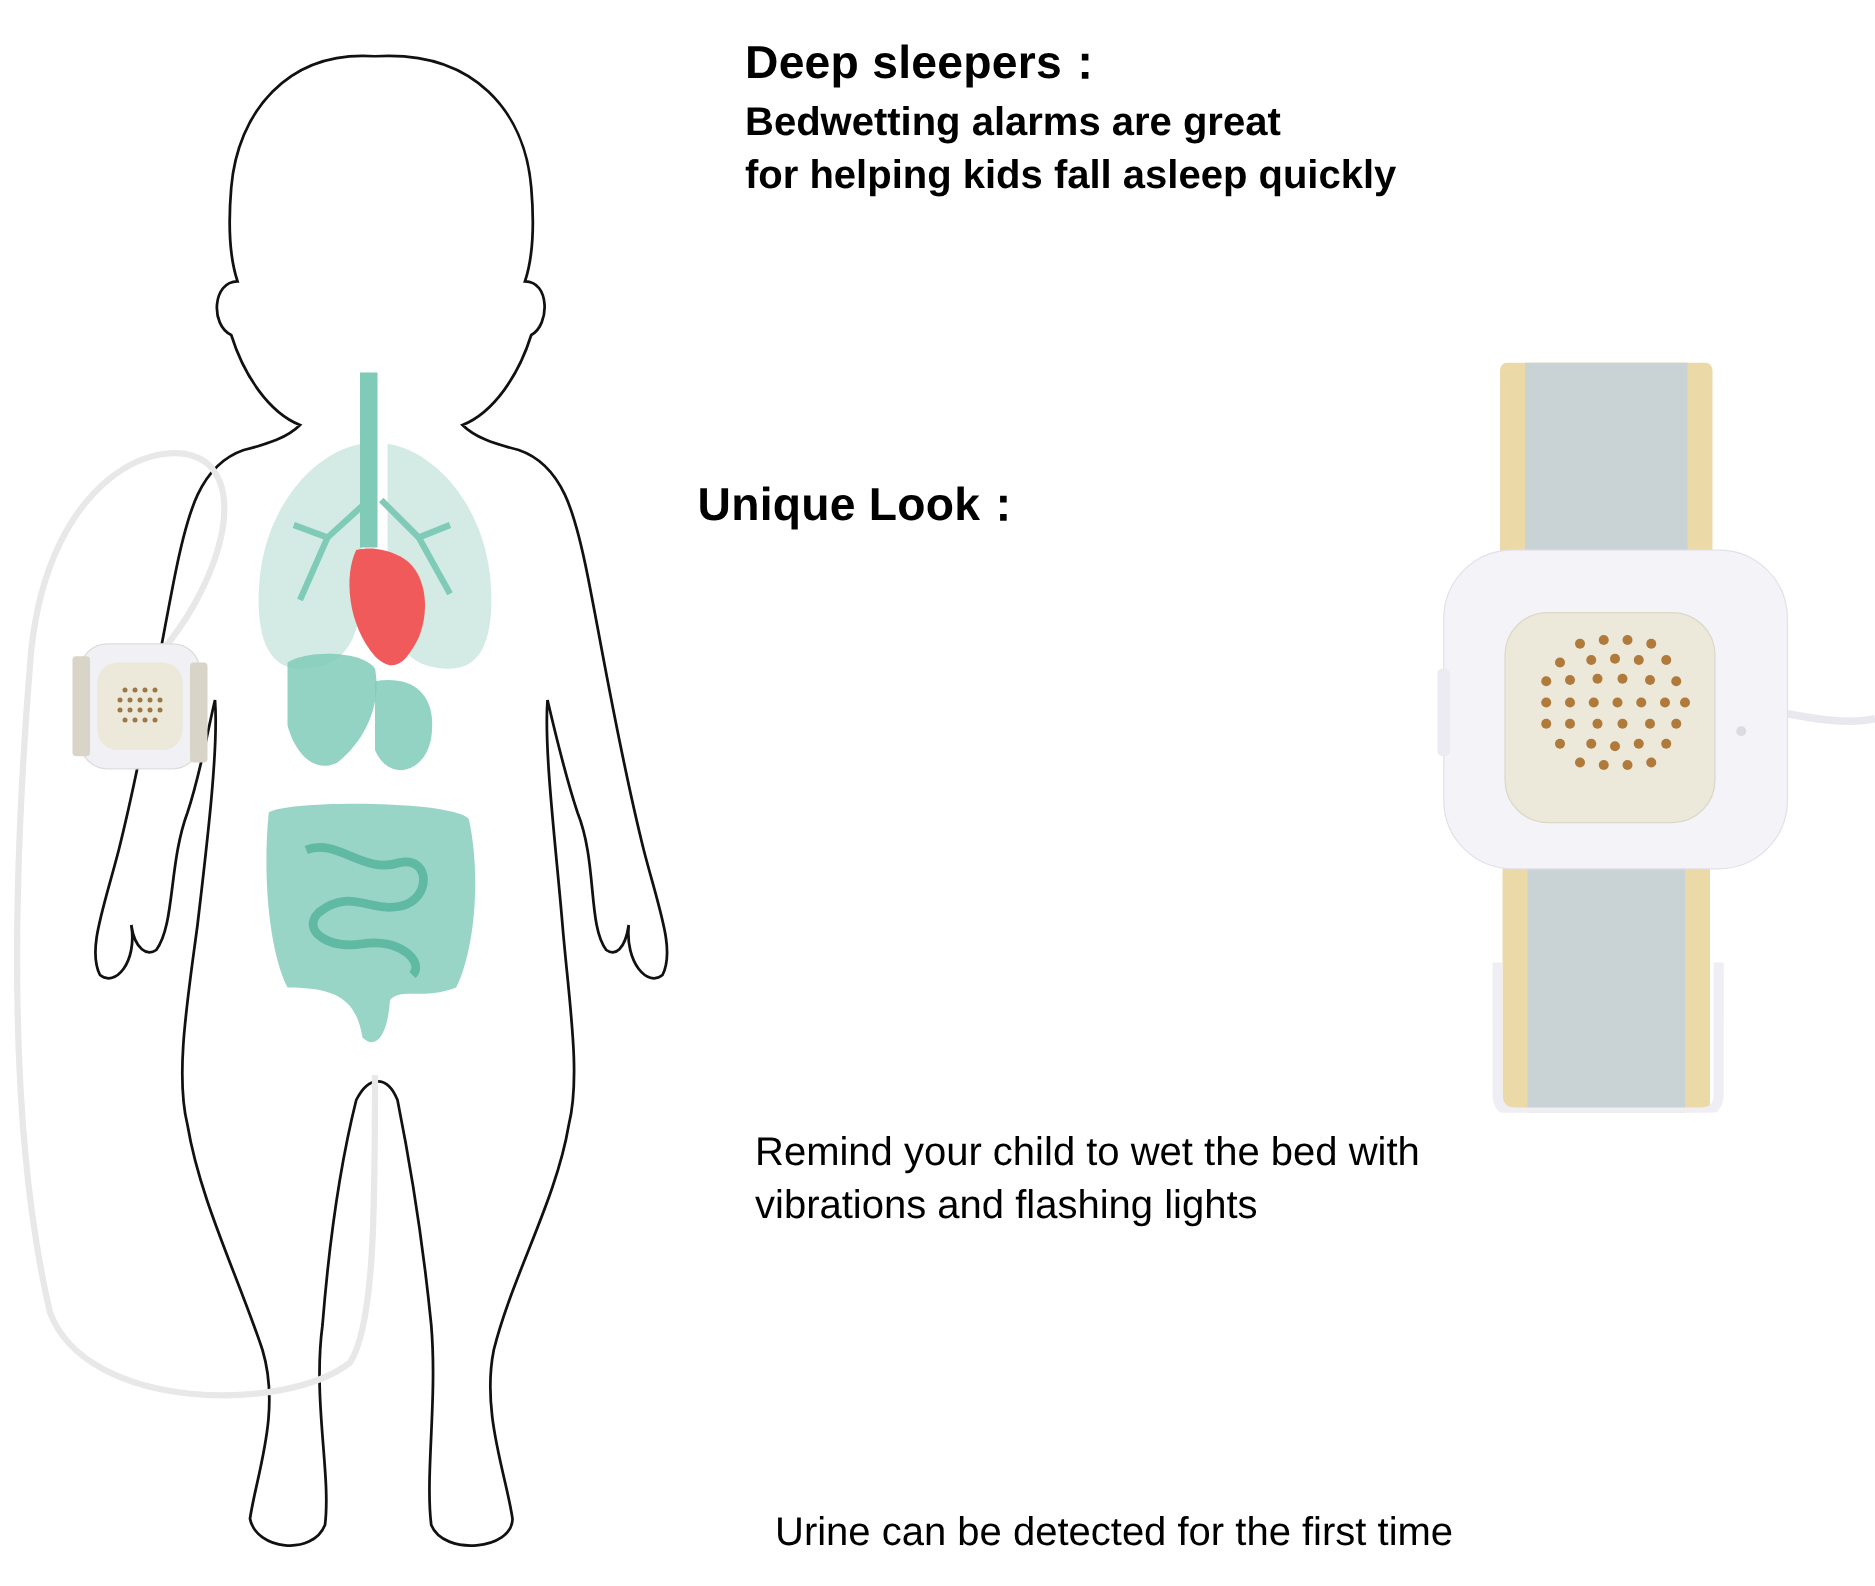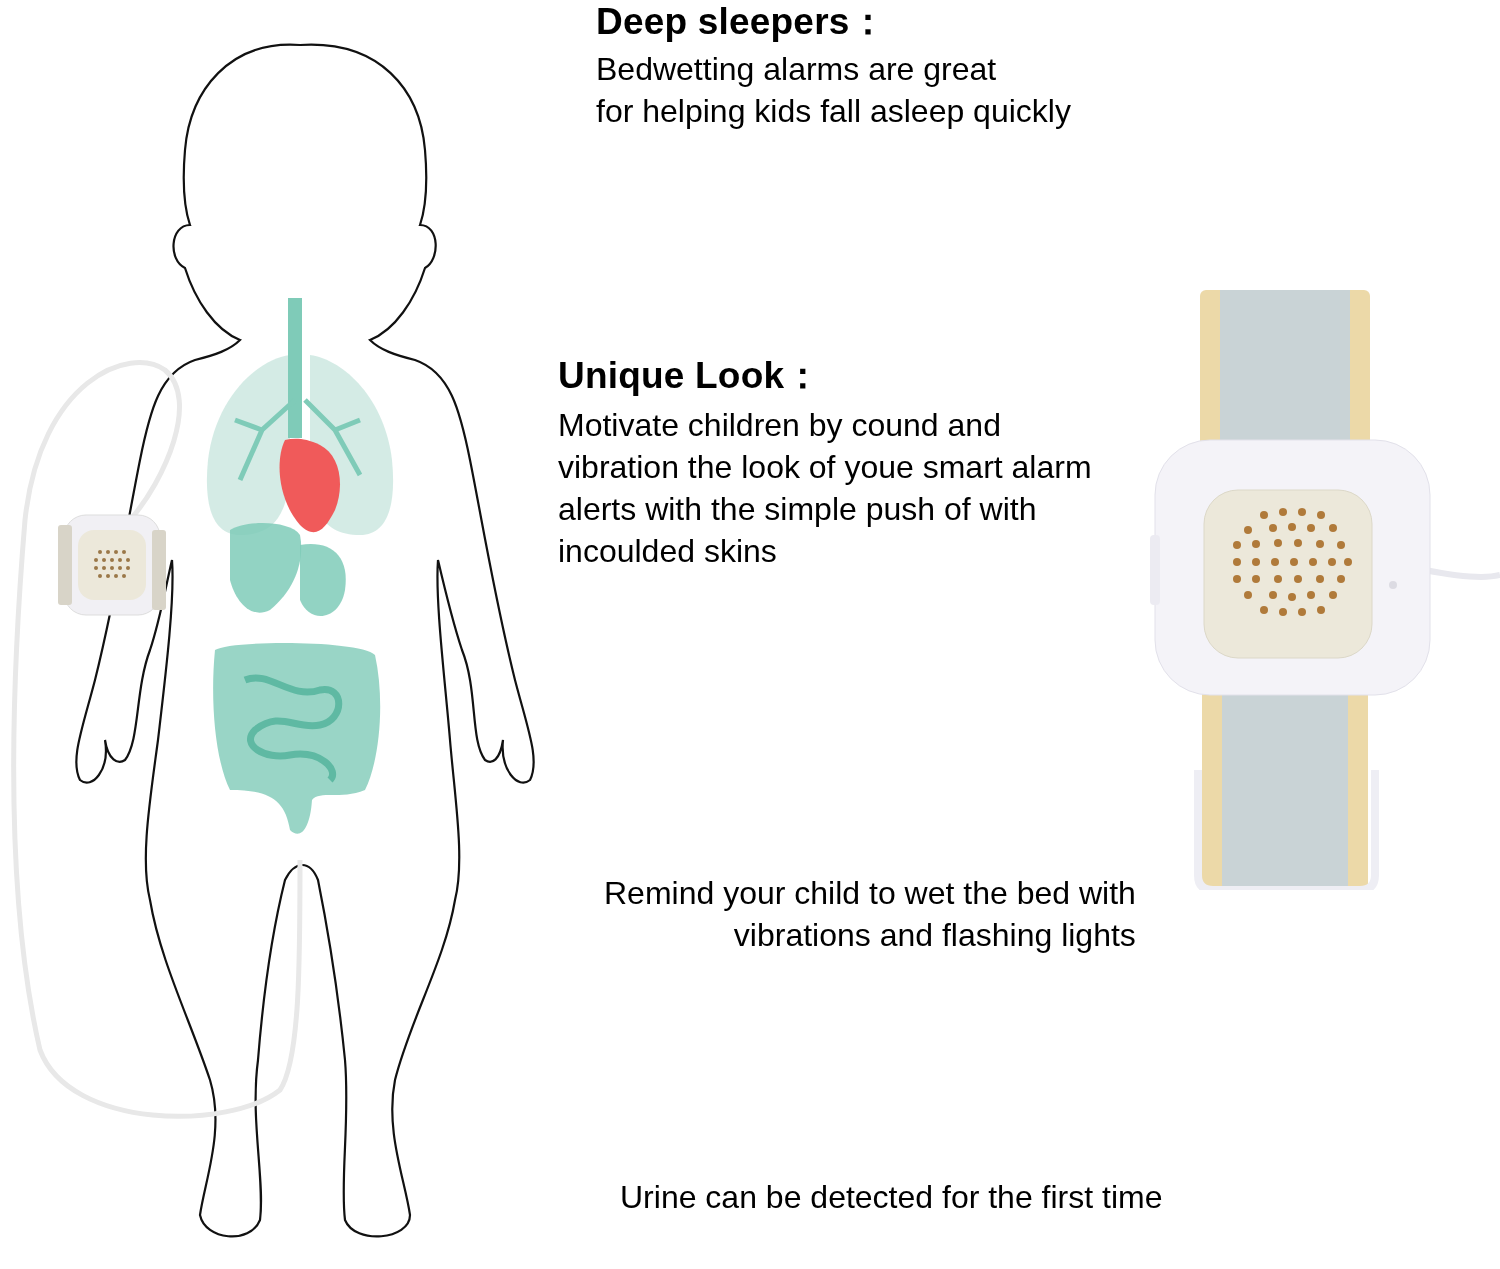--- a/index.html
+++ b/index.html
@@ -1,26 +1,26 @@
 <!DOCTYPE html>
 <html><head>
 <meta charset="utf-8">
 <style>
   html, body { margin:0; padding:0; background:#ffffff; }
   body { width:1500px; height:1269px; position:relative; overflow:hidden;
          font-family:"Liberation Sans", sans-serif; color:#000; }
-  .feature { position:absolute; }
+  .feature { position:absolute;margin-top:28px; }
   .feature h2 { margin:0; font-weight:bold; font-size:37px; line-height:44px; letter-spacing:0.2px; }
   .feature p { margin:0; font-size:32px; line-height:42px; white-space:pre-line; }
   #f1 { left:596px; top:0px; }
-  #f1 p { margin-top:4px; }
+  #f1 p { margin-top:4px;font-weight:bold; }
   #f2 { left:558px; top:354px; }
   #f2 p { margin-top:6px; }
   #f3 { left:604px; top:866px; }
-  #f3 p { margin-top:6px;text-align:right; }
+  #f3 p { margin-top:6px; }
   #f4 { left:620px; top:1172px; }
   #f4 p { margin-top:4px; }
   .illus { position:absolute; left:0; top:0; }
   .product { position:absolute; left:1140px; top:290px; }
 </style>
 </head>
 <body>
 
 <svg class="illus" width="600" height="1269" viewBox="0 0 600 1269">
 
@@ -140,24 +140,20 @@
   </g>
 </svg>
 
 <div class="feature" id="f1">
   <h2>Deep sleepers：</h2>
   <p>Bedwetting alarms are great
 for helping kids fall asleep quickly</p>
 </div>
 <div class="feature" id="f2">
   <h2>Unique Look：</h2>
-  <p>Motivate children by cound and
-vibration the look of youe smart alarm
-alerts with the simple push of with
-incoulded skins</p>
 </div>
 <div class="feature" id="f3">
   <p>Remind your child to wet the bed with
 vibrations and flashing lights</p>
 </div>
 <div class="feature" id="f4">
   <p>Urine can be detected for the first time</p>
 </div>
 
 </body></html>

